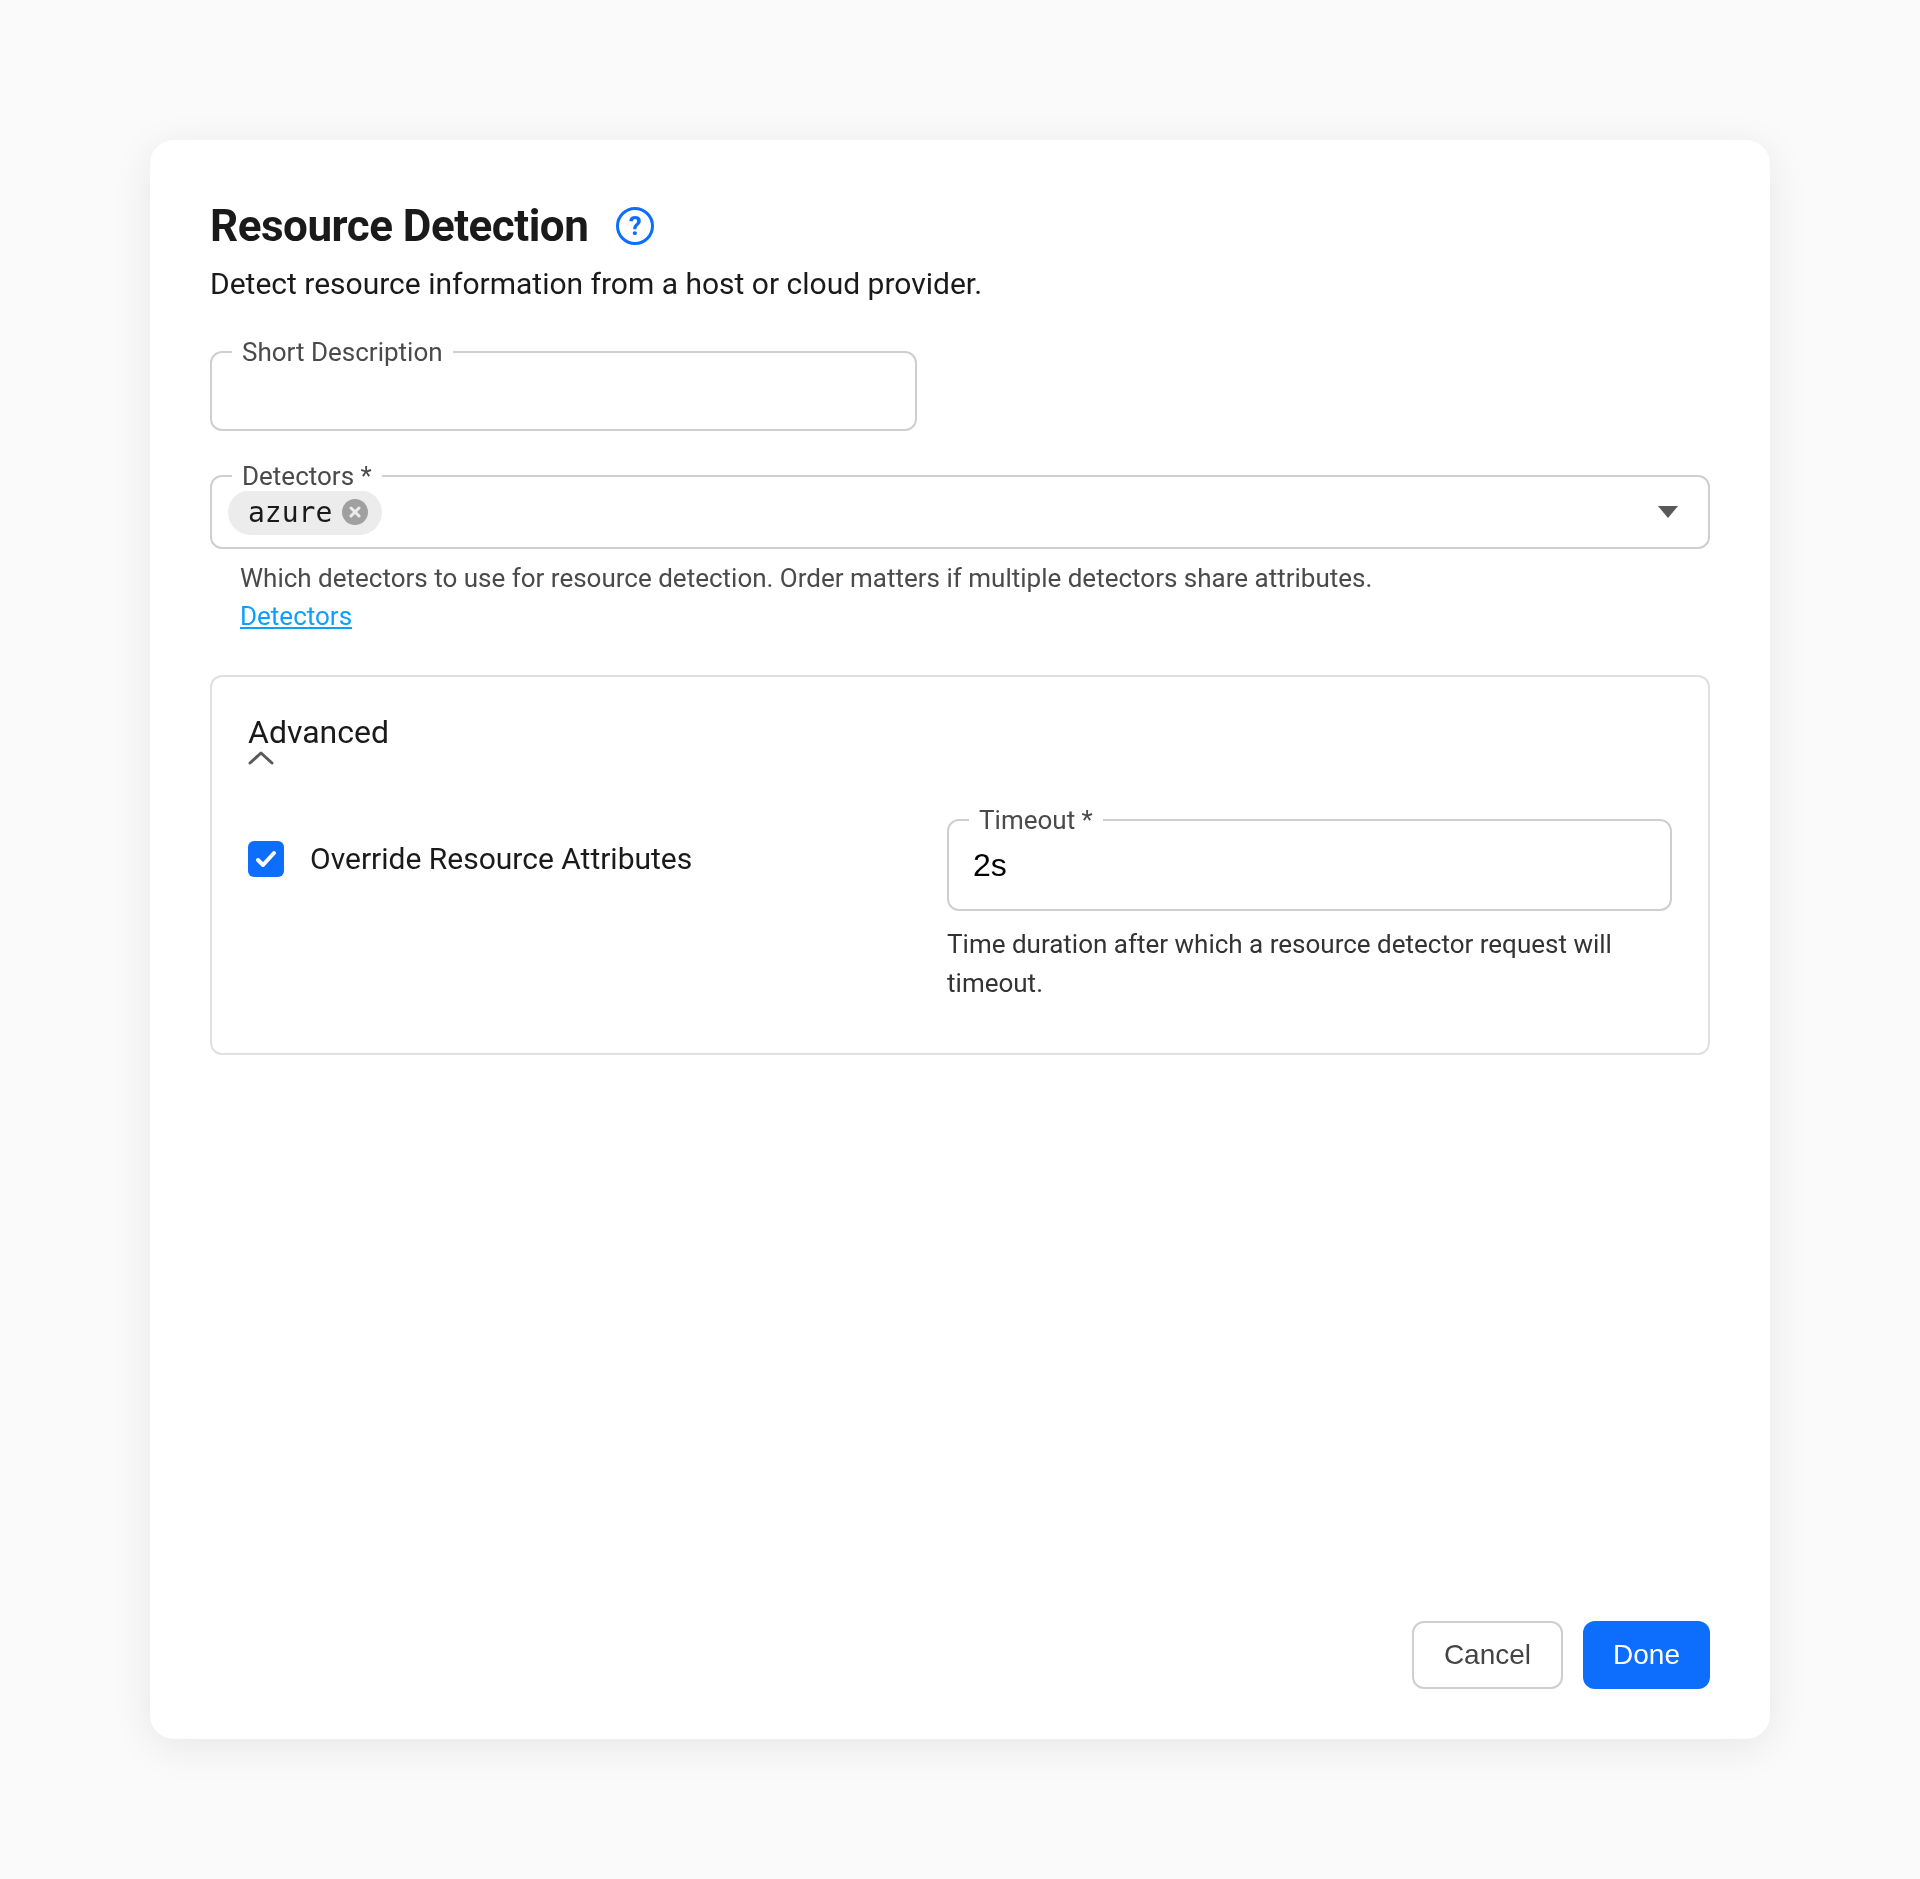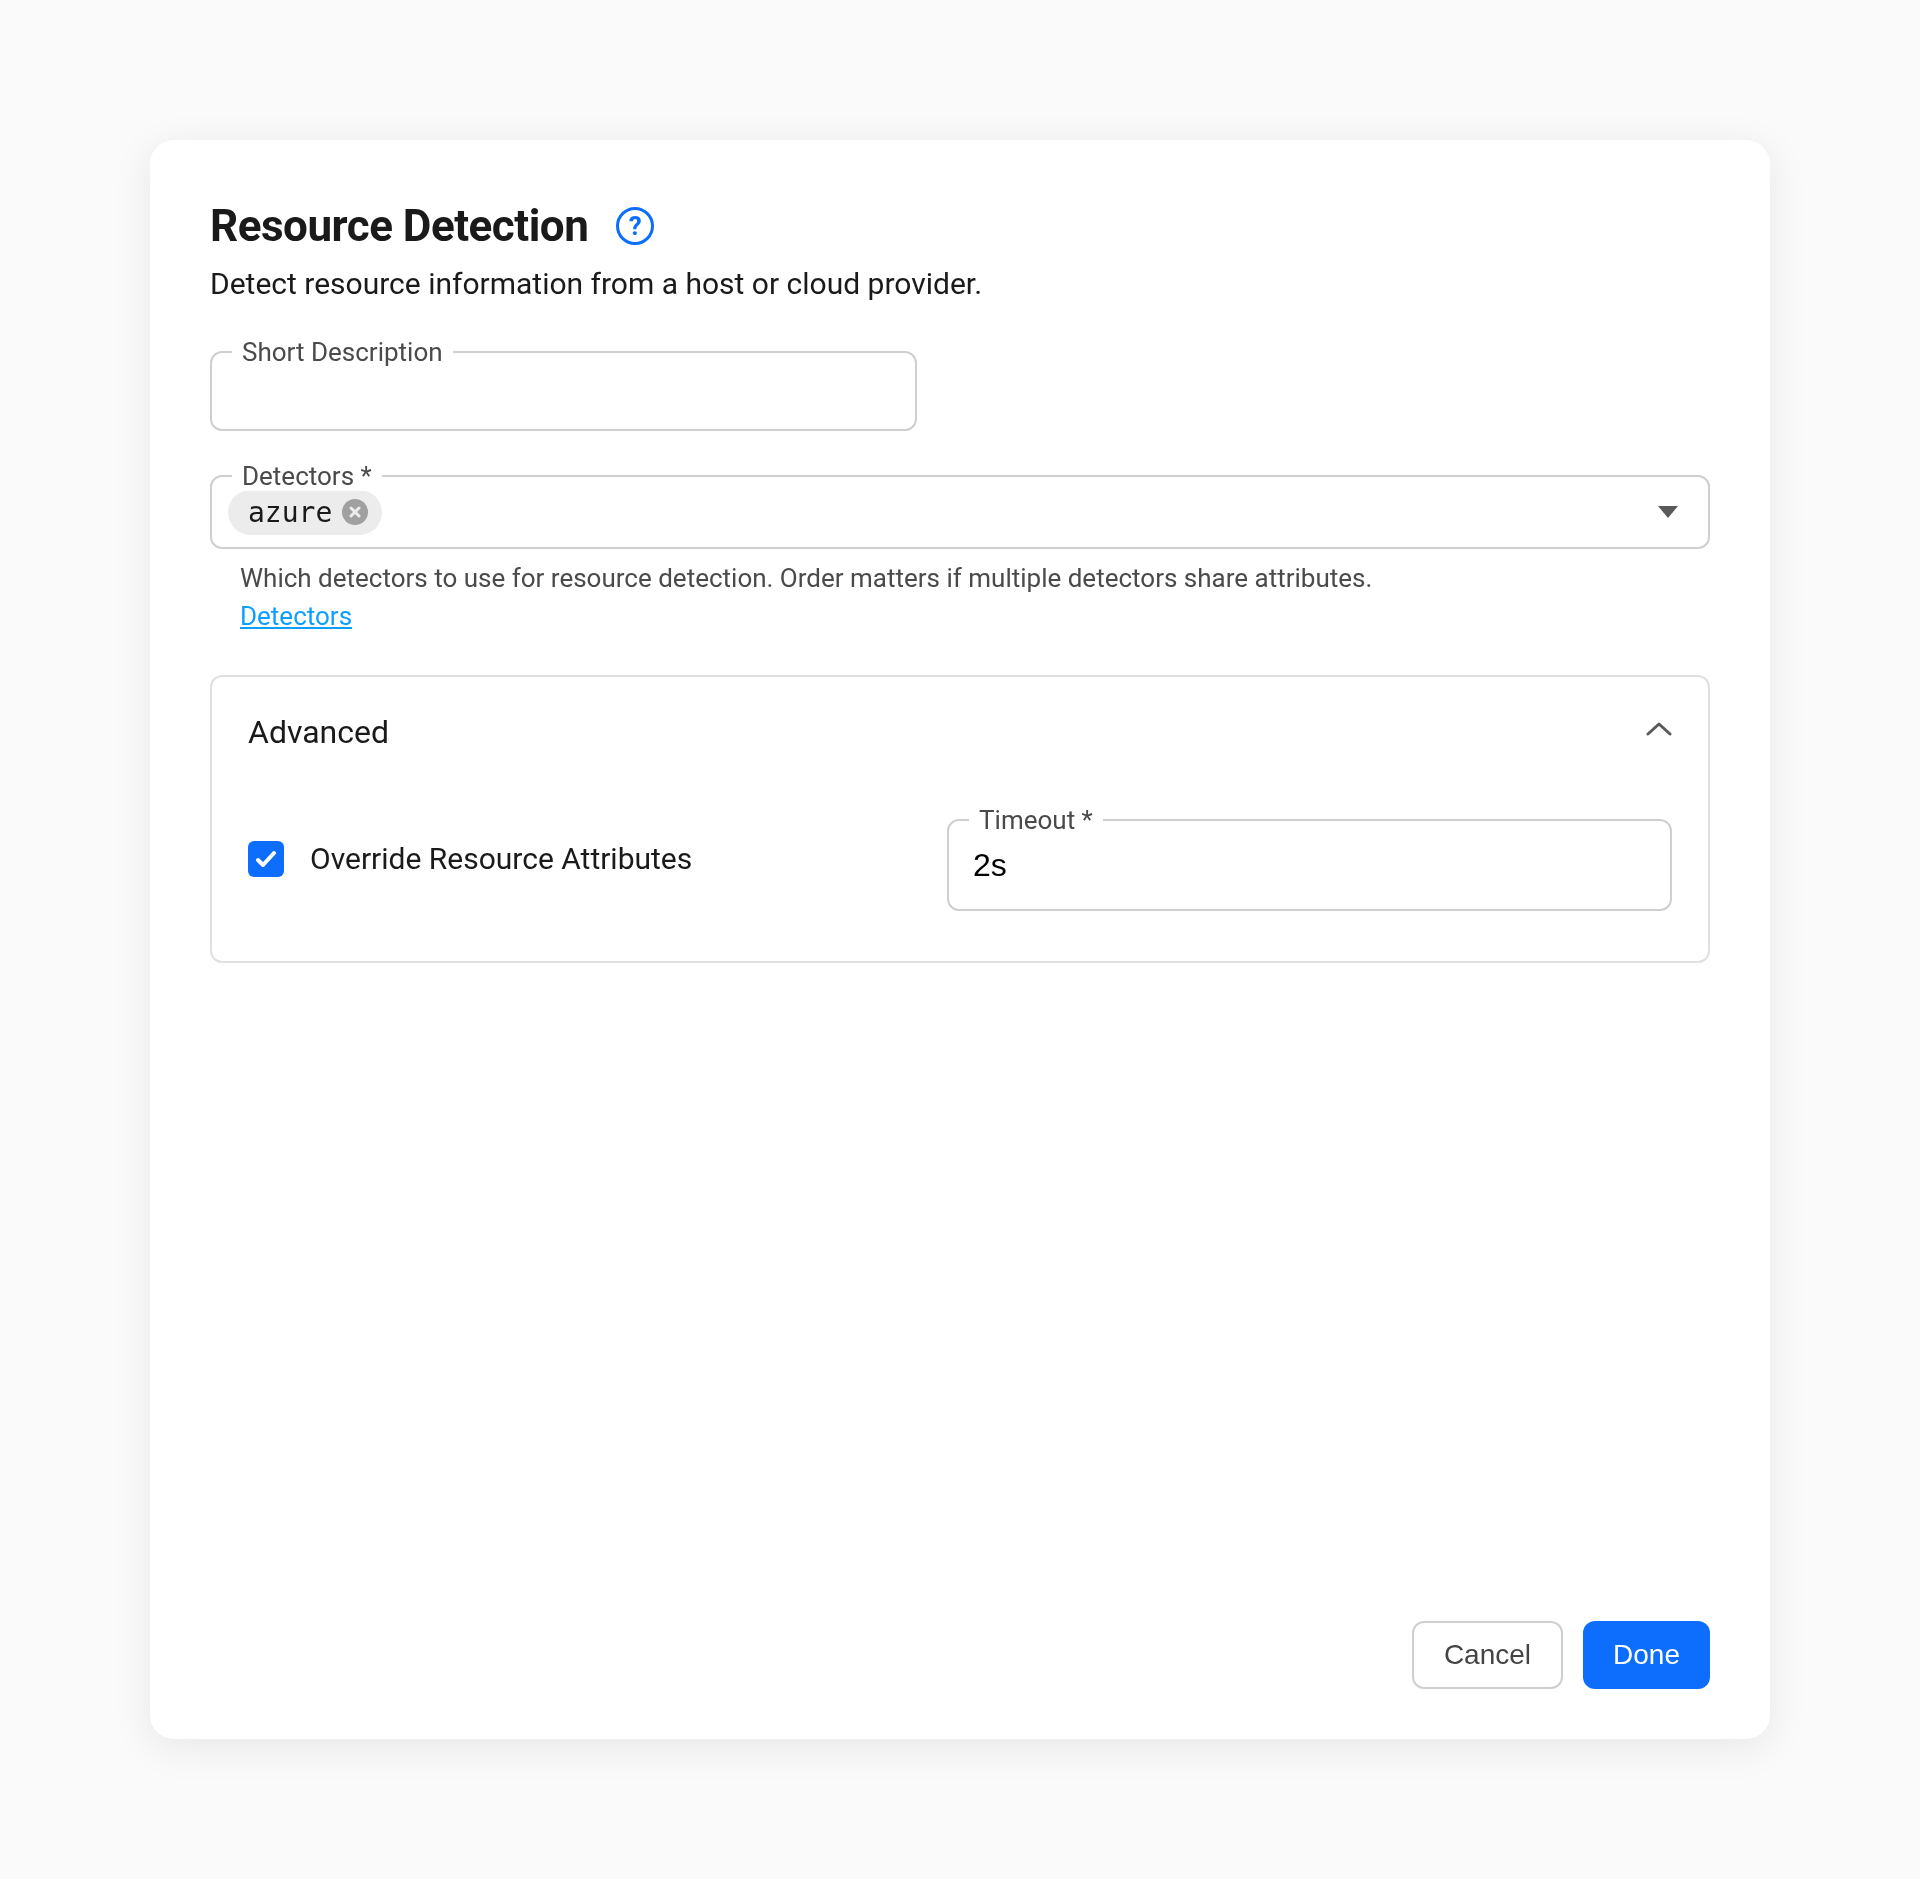--- a/index.html
+++ b/index.html
@@ -143,23 +143,23 @@
       margin-left: 30px;
     }
     .advanced-panel {
       border: 2px solid #e0e0e0;
       border-radius: 12px;
       padding: 36px 36px 50px 36px;
       margin-top: 20px;
     }
     .advanced-header {
       display: flex;
-      align-items: center;
       justify-content: space-between;
-      margin-bottom: 68px;
+      margin-bottom: 48px;
+      flex-direction: column;
     }
     .advanced-title {
       font-size: 32px;
       font-weight: 400;
       color: #1a1a1a;
     }
     .chevron {
       color: #5a5a5a;
       cursor: pointer;
     }
@@ -296,20 +296,21 @@
               <polyline points="4,13 9,18 20,6"></polyline>
             </svg>
           </div>
           <span class="checkbox-label">Override Resource Attributes</span>
         </div>
         <div class="timeout-side">
           <div class="field-outline">
             <span class="floating-label">Timeout *</span>
             <input type="text" class="timeout-input" value="2s" style="">
           </div>
+          <p class="timeout-helper">Time duration after which a resource detector request will timeout.</p>
         </div>
       </div>
     </div>
 
   </div>
 
   <div class="footer">
     <button class="btn btn-secondary">Cancel</button>
     <button class="btn btn-primary">Done</button>
   </div>

